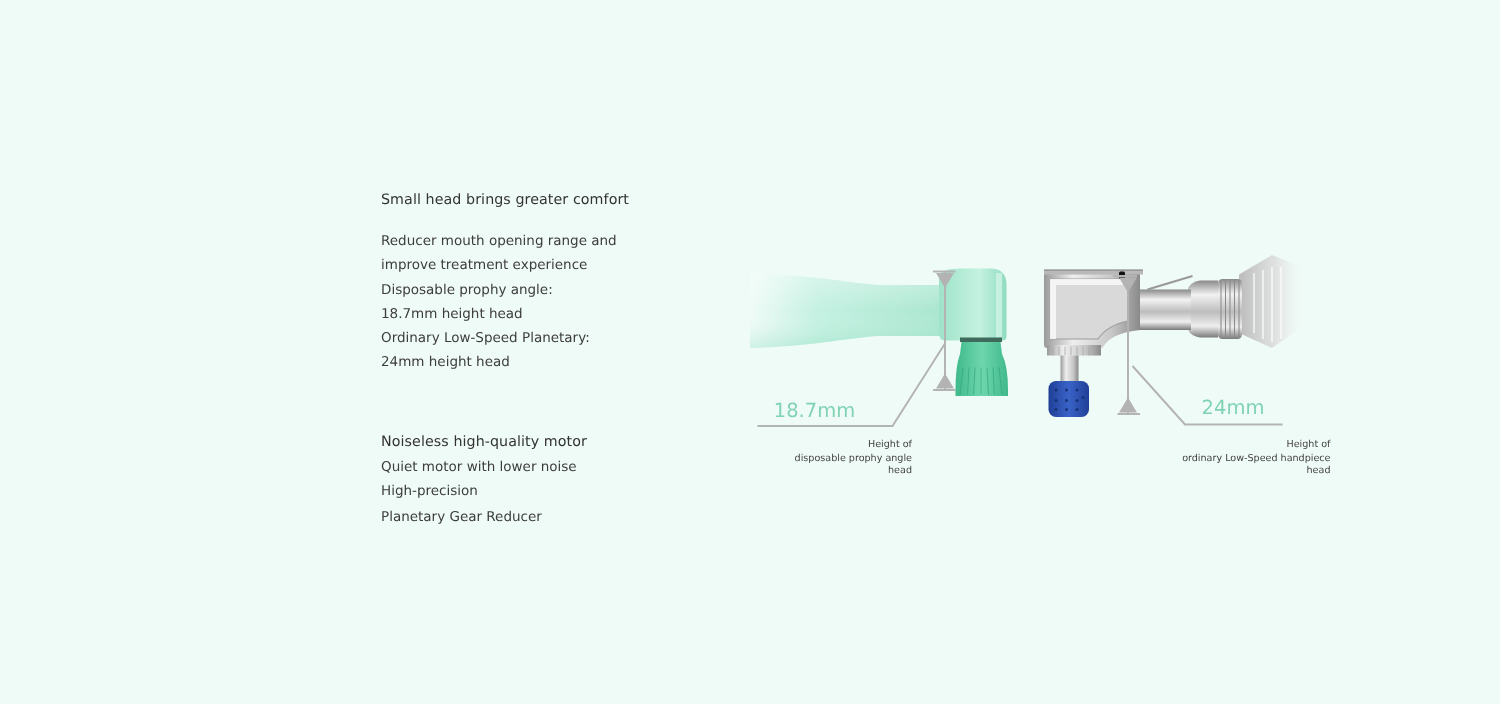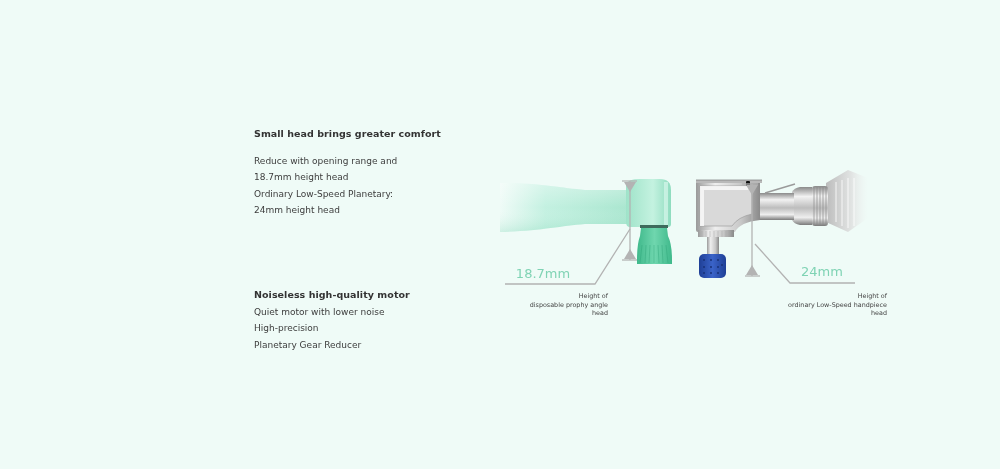--- a/index.html
+++ b/index.html
@@ -16,21 +16,21 @@
     .text-col {
       position: absolute;
       left: 254px;
       top: 0;
       width: 230px;
     }
     .heading {
       position: absolute;
       left: 0;
       font-size: 9.5px;
-      font-weight: bold;
+      font-weight: normal;
       color: #333;
       white-space: nowrap;
       letter-spacing: 0.05px;
     }
     .para {
       position: absolute;
       left: 0;
       font-size: 9px;
       line-height: 16.3px;
       color: #3d3d3d;
@@ -50,21 +50,23 @@
       text-align: right;
       width: 130px;
     }
   </style>
 </head>
 <body>
 
 <div class="text-col">
   <div class="heading" style="top:128px">Small head brings greater comfort</div>
   <div class="para" style="top:153px">
-    <div>Reduce with opening range and</div>
+    <div>Reducer mouth opening range and</div>
+    <div>improve treatment experience</div>
+    <div>Disposable prophy angle:</div>
     <div>18.7mm height head</div>
     <div>Ordinary Low-Speed Planetary:</div>
     <div>24mm height head</div>
   </div>
   <div class="heading" style="top:289px">Noiseless high-quality motor</div>
   <div class="para" style="top:304px">
     <div>Quiet motor with lower noise</div>
     <div>High-precision</div>
     <div>Planetary Gear Reducer</div>
   </div>

